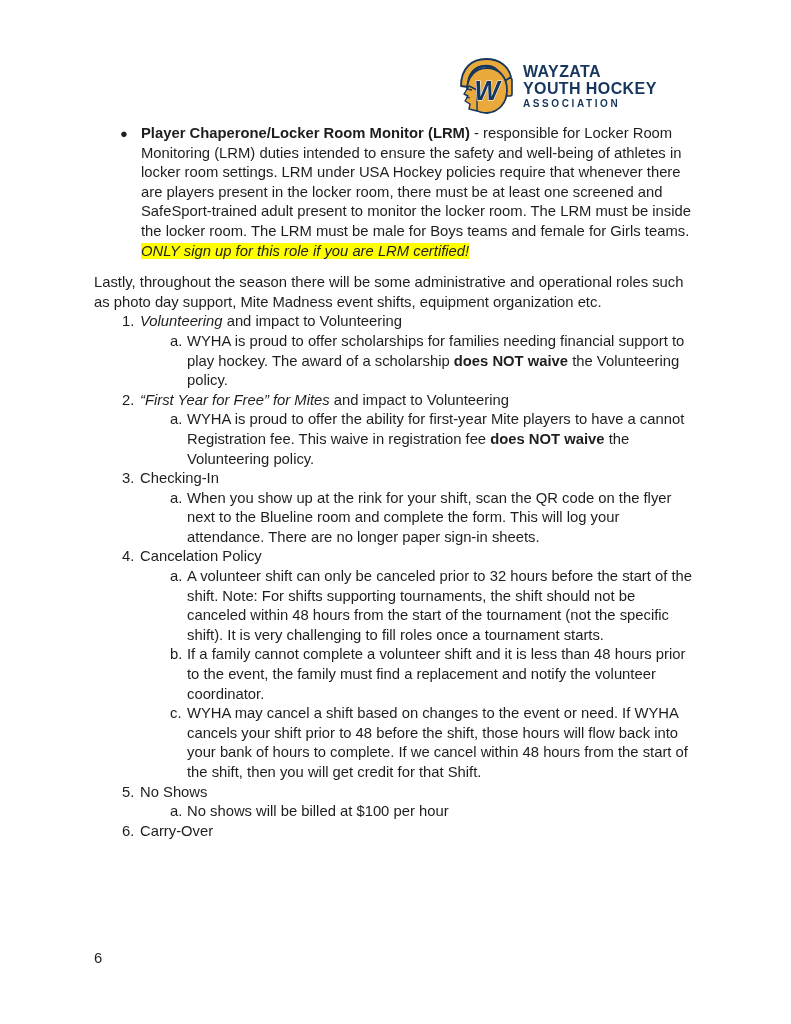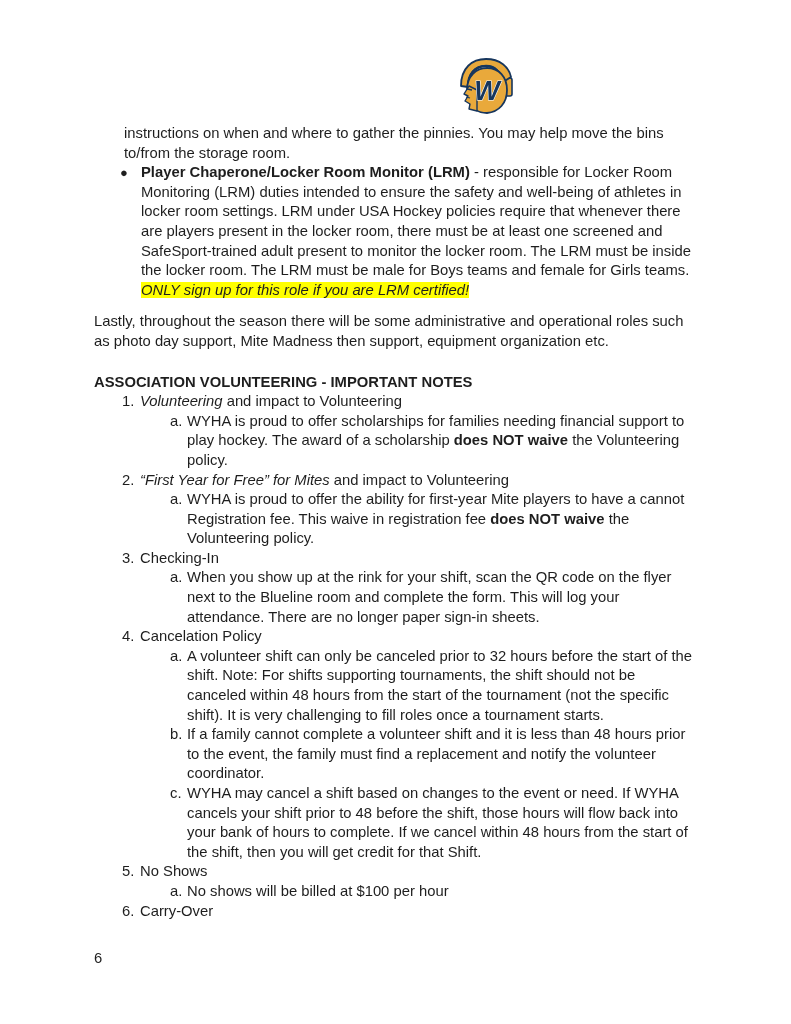--- a/index.html
+++ b/index.html
@@ -56,34 +56,37 @@
 
       <path d="M9,34 C9,20 18,12 29,12 C41,12 49,21 49,34 C49,47 41,56 29,57 C20,57 13,52 11,45 Z" fill="#E9A93B" stroke="#17365D" stroke-width="1.8"></path>
 
       <path d="M11,30 L6,38 L10,40 L7,45 L12,48 L11,53 L19,55 L19,34 Z" fill="#E9A93B" stroke="#17365D" stroke-width="1.4" stroke-linejoin="round"></path>
 
       <path d="M9,33 l5,1" stroke="#17365D" stroke-width="1.4" fill="none"></path>
       <path d="M8,41 l4,1" stroke="#17365D" stroke-width="1.1" fill="none"></path>
 
       <text x="29" y="44" text-anchor="middle" font-family="'Liberation Sans',sans-serif" font-size="27" font-weight="bold" font-style="italic" fill="#17365D" stroke="#FFFFFF" stroke-width="1.1" paint-order="stroke">W</text>
     </svg>
+    <div class="logo-text">
+      <span class="logo-line">WAYZATA</span>
+      <span class="logo-line">YOUTH HOCKEY</span>
+      <span class="logo-line-small">ASSOCIATION</span>
+    </div>
   </div>
 
   <div class="content">
 
-    <div class="continuation"><span>instructions on when and where to gather the pinnies. You may help move the bins to/from the storage room.</span></div>
 
     <div class="bullet-row">
       <span class="bullet-marker">●</span>
       <span class="bullet-content"><span class="r-b">Player Chaperone/Locker Room Monitor (LRM)</span><span> - responsible for Locker Room Monitoring (LRM) duties intended to ensure the safety and well-being of athletes in locker room settings. LRM under USA Hockey policies require that whenever there are players present in the locker room, there must be at least one screened and SafeSport-trained adult present to monitor the locker room. The LRM must be inside the locker room. The LRM must be male for Boys teams and female for Girls teams. </span><span class="r-h">ONLY sign up for this role if you are LRM certified!</span></span>
     </div>
 
-    <div class="para-lastly">Lastly, throughout the season there will be some administrative and operational roles such as photo day support, Mite Madness then support, equipment organization etc.</div>
+    <div class="para-lastly">Lastly, throughout the season there will be some administrative and operational roles such as photo day support, Mite Madness event shifts, equipment organization etc.</div>
 
-    <div class="notes-heading">ASSOCIATION VOLUNTEERING - IMPORTANT NOTES</div>
 
     <div id="notes-list">
         <div class="li-row level1">
           <span class="li-marker">1.</span>
           <span class="li-content"><span class="r-i">Volunteering</span><span> and impact to Volunteering</span></span>
         </div>
         <div class="li-row level2">
           <span class="li-marker">a.</span>
           <span class="li-content"><span>WYHA is proud to offer scholarships for families needing financial support to play hockey. The award of a scholarship </span><span class="r-b">does NOT waive</span><span> the Volunteering policy.</span></span>
         </div>

